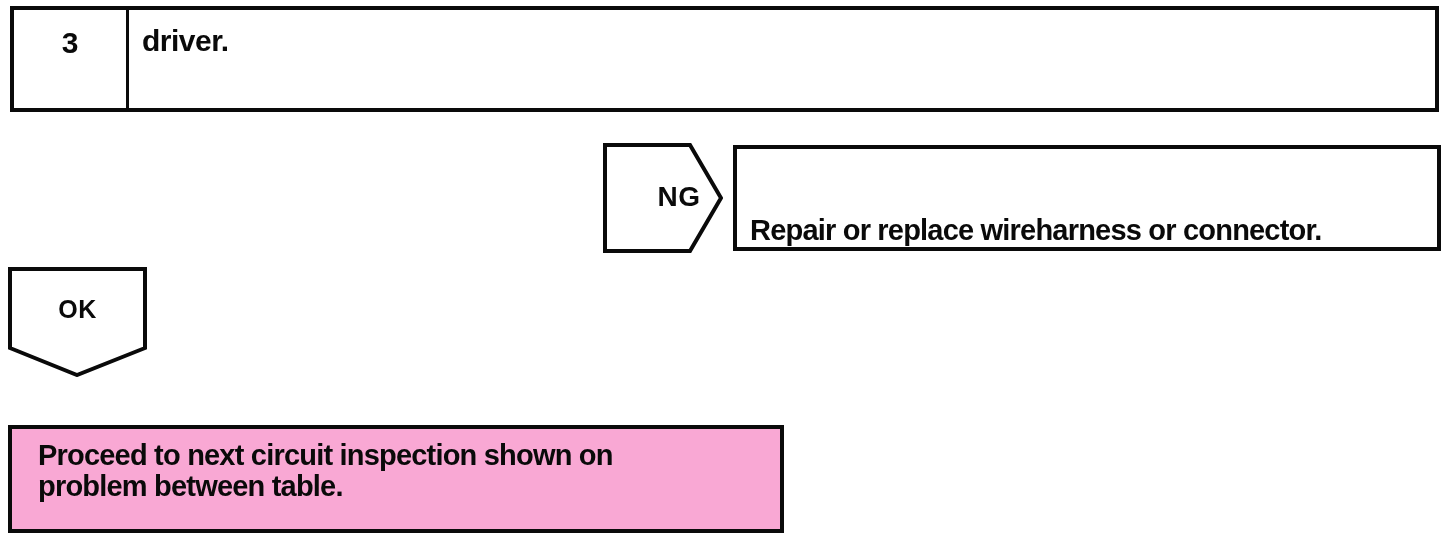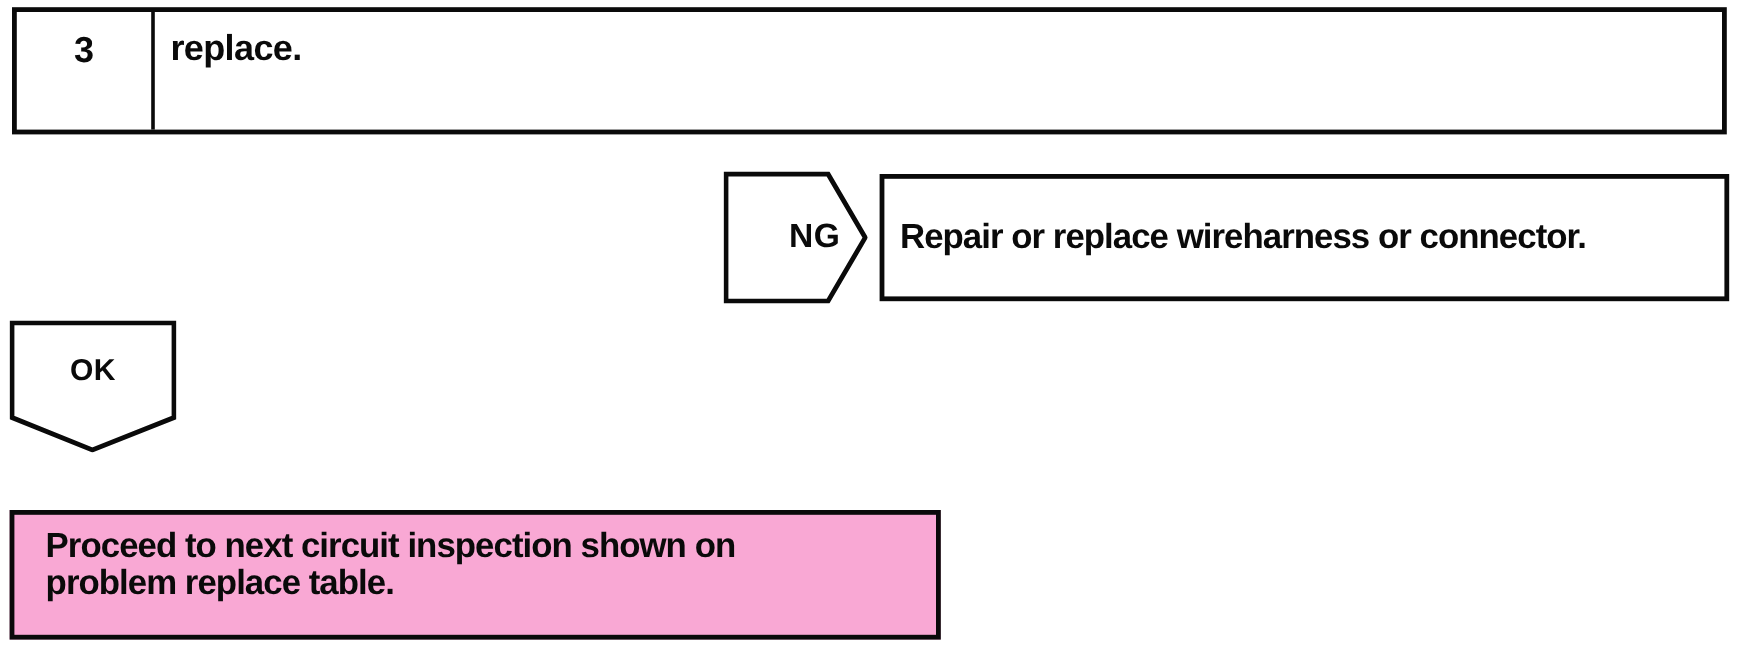--- a/index.html
+++ b/index.html
@@ -55,21 +55,21 @@
   }
   .ng-label-box { left: 603px; top: 143px; width: 120px; height: 108px; font-size: 28px; margin-left: 16px; }
   .ok-label-box { left: 8px;  top: 267px; width: 139px; height: 84px;  font-size: 25px; }
 
   
   .repair-box {
     left: 733px; top: 145px;
     width: 708px; height: 106px;
     border: 4px solid #0a0a0a;
     display: flex;
-    align-items: center;
+    align-items: flex-end;
     padding-left: 13px;
     font-size: 29px;
     font-weight: bold;
     letter-spacing: -0.8px;
     white-space: nowrap;
     background: #fff;
   }
 
   
   .result-box {
@@ -87,36 +87,36 @@
 </head>
 <body>
 
 <div id="canvas">
 
   <div class="abs step-box">
     <div class="step-number-cell">
       <span>3</span>
     </div>
     <div class="step-text">
-      <span class="text-line">replace.</span>
+      <span class="text-line">driver.</span>
     </div>
   </div>
 
   <svg class="abs shape-svg" style="left:603px; top:143px;" width="120" height="110">
     <polygon points="2,2 87,2 118,55 87,108 2,108" fill="#ffffff" stroke="#0a0a0a" stroke-width="4" stroke-linejoin="miter"></polygon>
   </svg>
   <div class="abs shape-label ng-label-box">NG</div>
 
   <div class="abs repair-box">
     <span>Repair or replace wireharness or connector.</span>
   </div>
 
   <svg class="abs shape-svg" style="left:8px; top:267px;" width="139" height="110">
     <polygon points="2,2 137,2 137,81 69,108 2,81" fill="#ffffff" stroke="#0a0a0a" stroke-width="4" stroke-linejoin="miter"></polygon>
   </svg>
   <div class="abs shape-label ok-label-box">OK</div>
 
   <div class="abs result-box">
     <span class="text-line">Proceed to next circuit inspection shown on</span>
-    <span class="text-line">problem replace table.</span>
+    <span class="text-line">problem between table.</span>
   </div>
 
 </div>
 
 </body></html>

